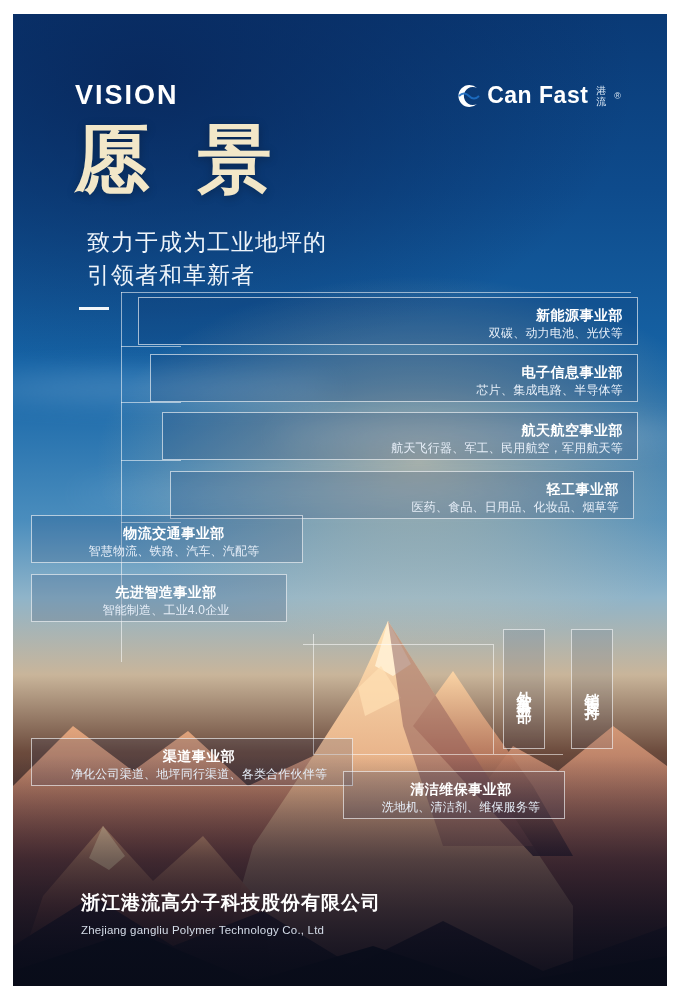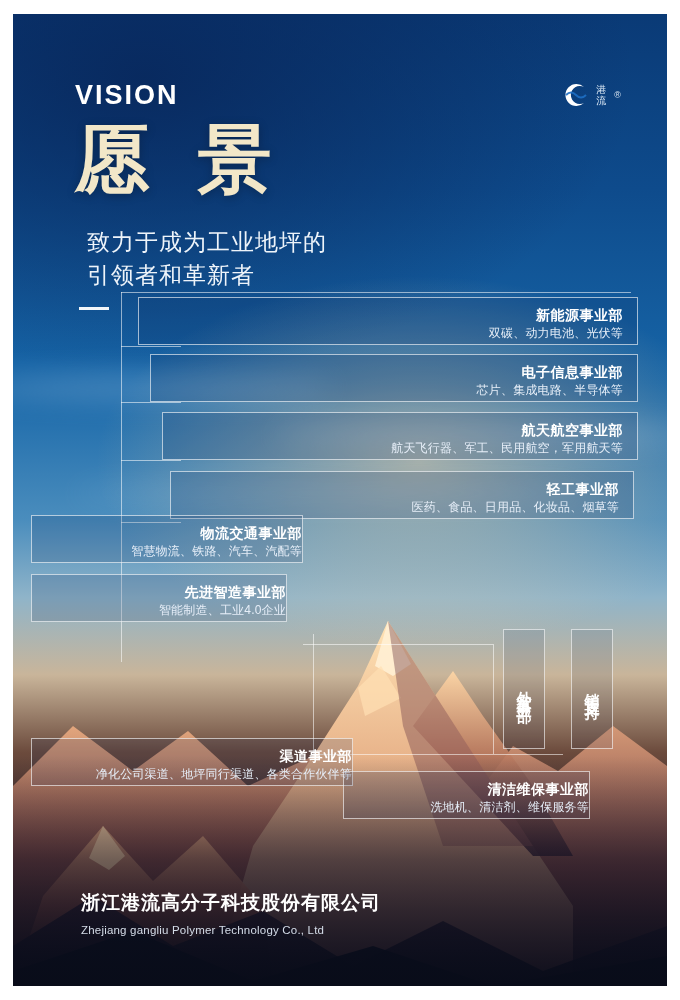--- a/index.html
+++ b/index.html
@@ -81,21 +81,21 @@
   .box{
     position:absolute;
     border:1px solid rgba(255,255,255,.62);
     background:rgba(10,40,85,.16);
     color:#ffffff;
     box-sizing:border-box;
   }
   .box .t{font-size:14px;font-weight:bold;letter-spacing:.5px;}
   .box .s{font-size:12px;color:#e6eef8;letter-spacing:.2px;margin-top:0;}
   .box.right{padding:9px 14px 8px 0;text-align:right;}
-  .box.left{padding:9px 0 8px 14px;text-align:right;}
+  .box.left{padding:9px 0 8px 14px;text-align:center;}
 
   
   .vbox{
     position:absolute;border:1px solid rgba(255,255,255,.6);
     background:rgba(10,40,85,.10);
     color:#fff;
     display:flex;align-items:center;justify-content:center;
     box-sizing:border-box;
   }
   .vbox span{
@@ -192,20 +192,21 @@
     </div>
     <div class="rule"></div>
 
     <div class="logo">
       <span class="logo-mark">
         <svg viewBox="0 0 26 26" width="26" height="26">
           <path d="M22,5 A11,11 0 1 0 22,21 A9,9 0 1 1 22,5 Z" fill="#ffffff"></path>
           <path d="M4,13 q5,-5 10,0 q5,5 10,0" stroke="#1e6fc4" stroke-width="2" fill="none" opacity=".9"></path>
         </svg>
       </span>
+      <span class="logo-text">Can Fast</span>
       <span>
         <span class="logo-cn" style="display:block">港</span>
         <span class="logo-cn" style="display:block">流</span>
       </span>
       <span class="logo-r">®</span>
     </div>
 
     <div class="ln lnv" style="left:108px;top:278px;height:370px;"></div>
     <div class="ln lnh" style="left:108px;top:278px;width:510px;"></div>
     <div class="ln lnh" style="left:108px;top:332px;width:60px;"></div>
@@ -245,21 +246,21 @@
     <div class="box left" style="left:18px;top:560px;width:256px;height:48px;">
       <div class="t">先进智造事业部</div>
       <div class="s">智能制造、工业4.0企业</div>
     </div>
 
     <div class="box left" style="left:18px;top:724px;width:322px;height:48px;">
       <div class="t">渠道事业部</div>
       <div class="s">净化公司渠道、地坪同行渠道、各类合作伙伴等</div>
     </div>
 
-    <div class="box left" style="left:330px;top:757px;width:247px;height:48px;">
+    <div class="box left" style="left:330px;top:757px;width:222px;height:48px;">
       <div class="t">清洁维保事业部</div>
       <div class="s">洗地机、清洁剂、维保服务等</div>
     </div>
 
     <div class="vbox" style="left:490px;top:615px;width:42px;height:120px;">
       <span>外贸事业部</span>
     </div>
     <div class="vbox" style="left:558px;top:615px;width:42px;height:120px;">
       <span>销售支持</span>
     </div>

